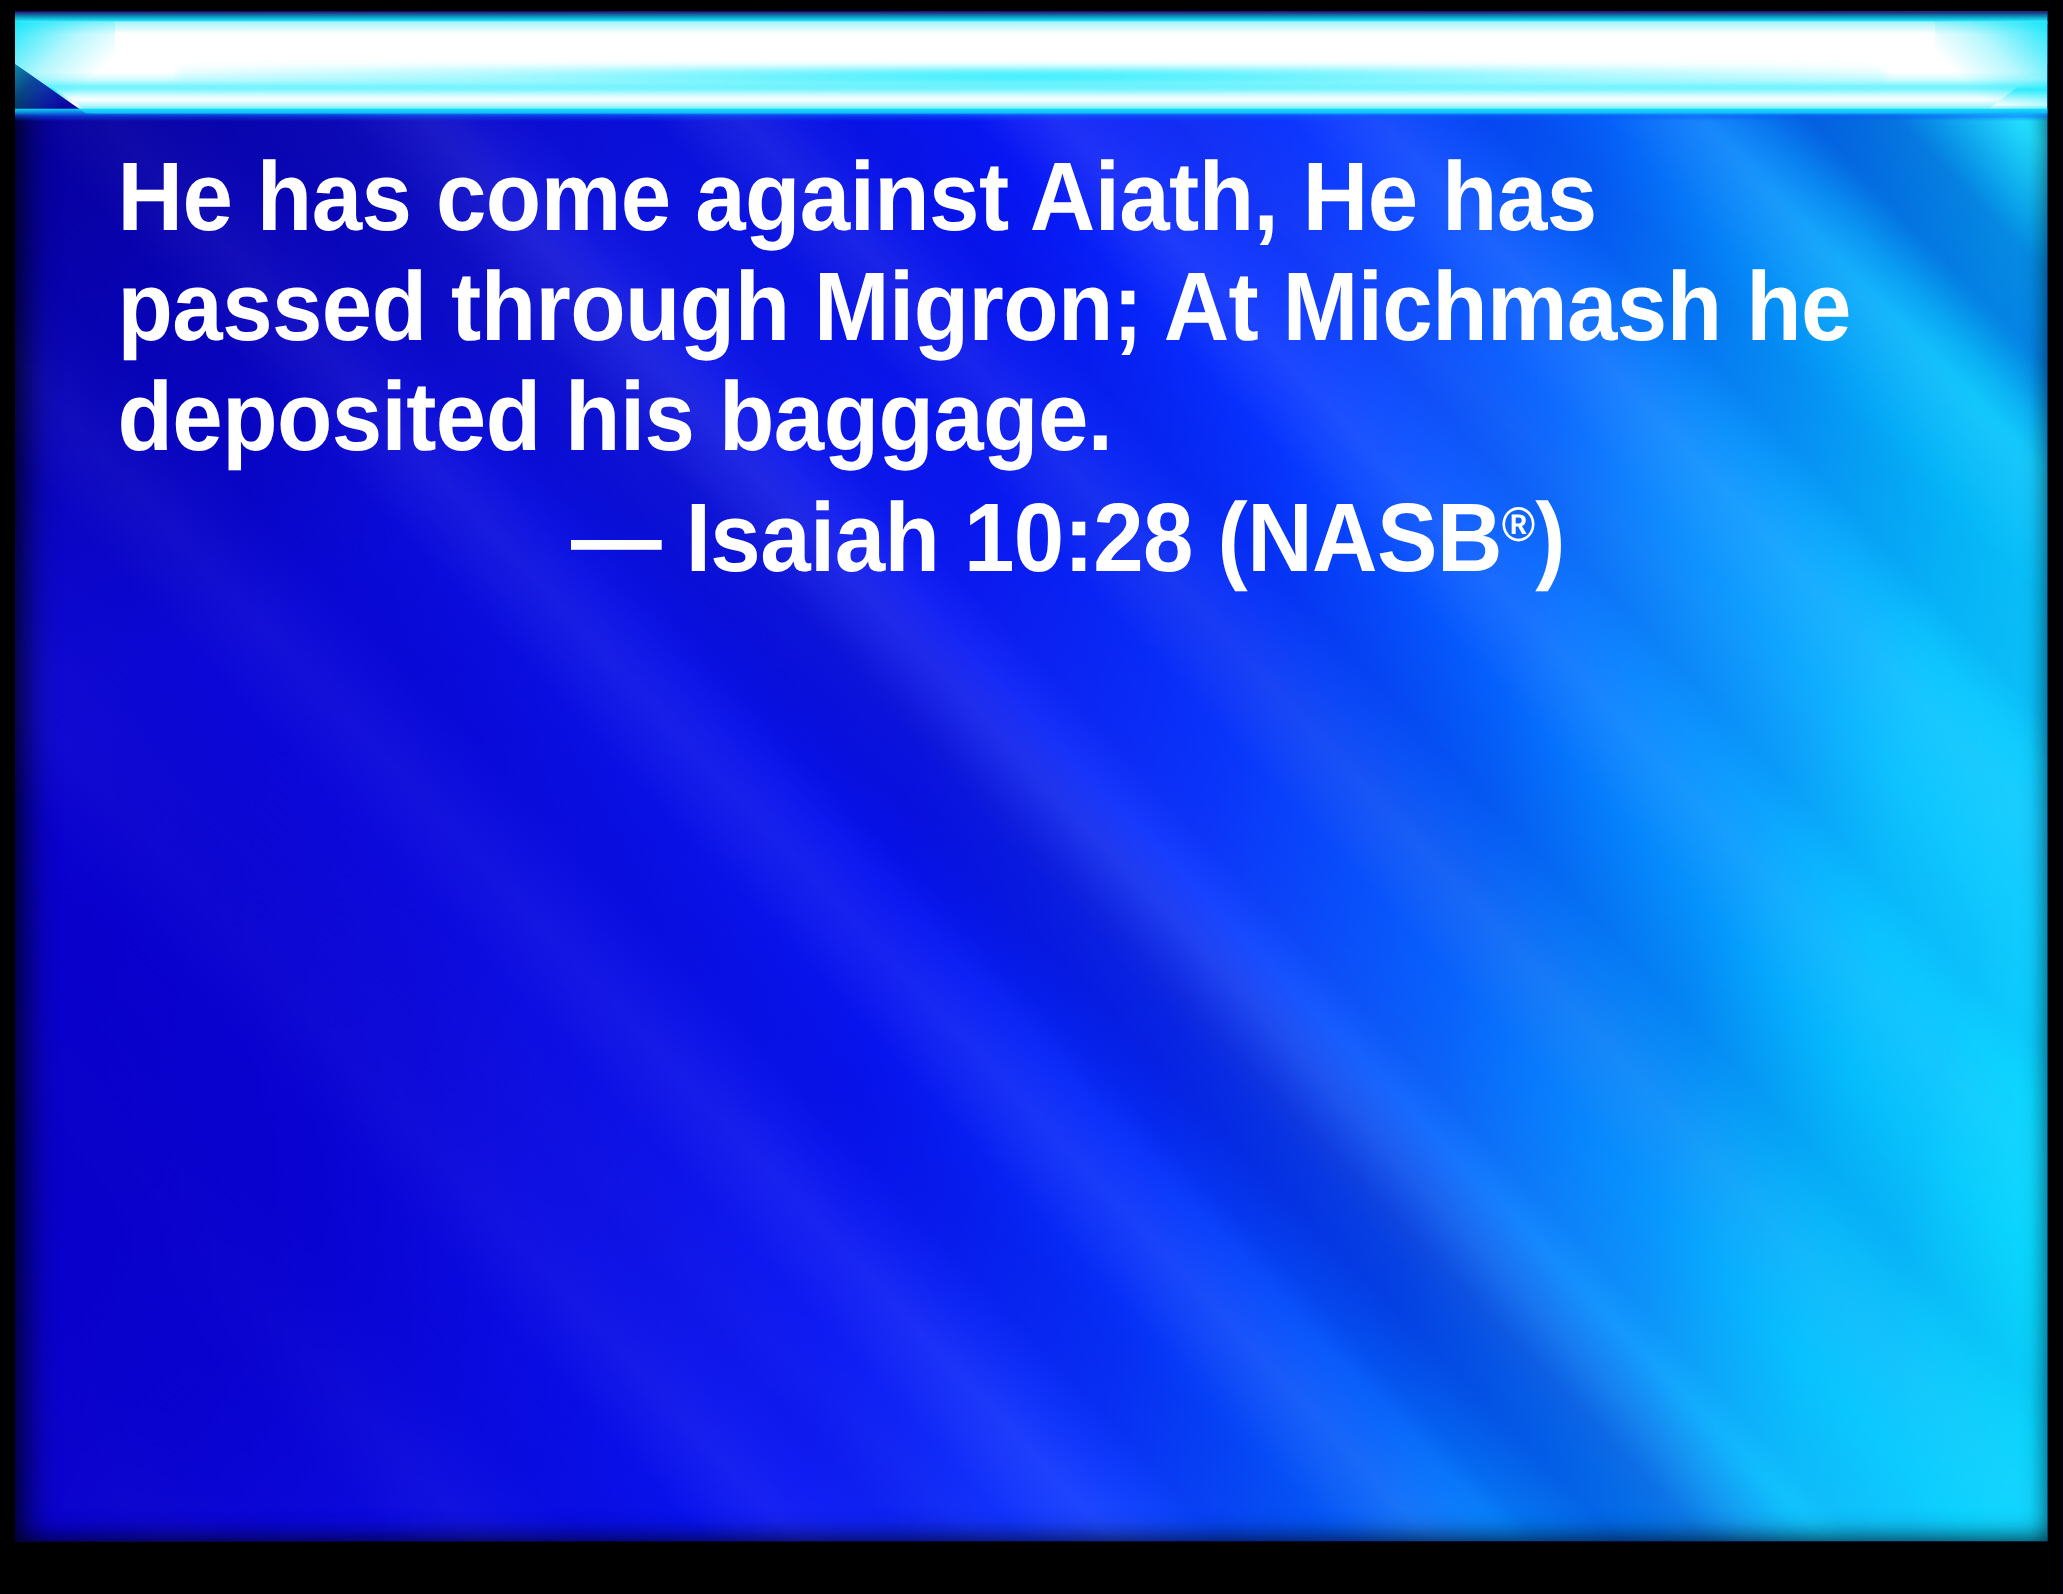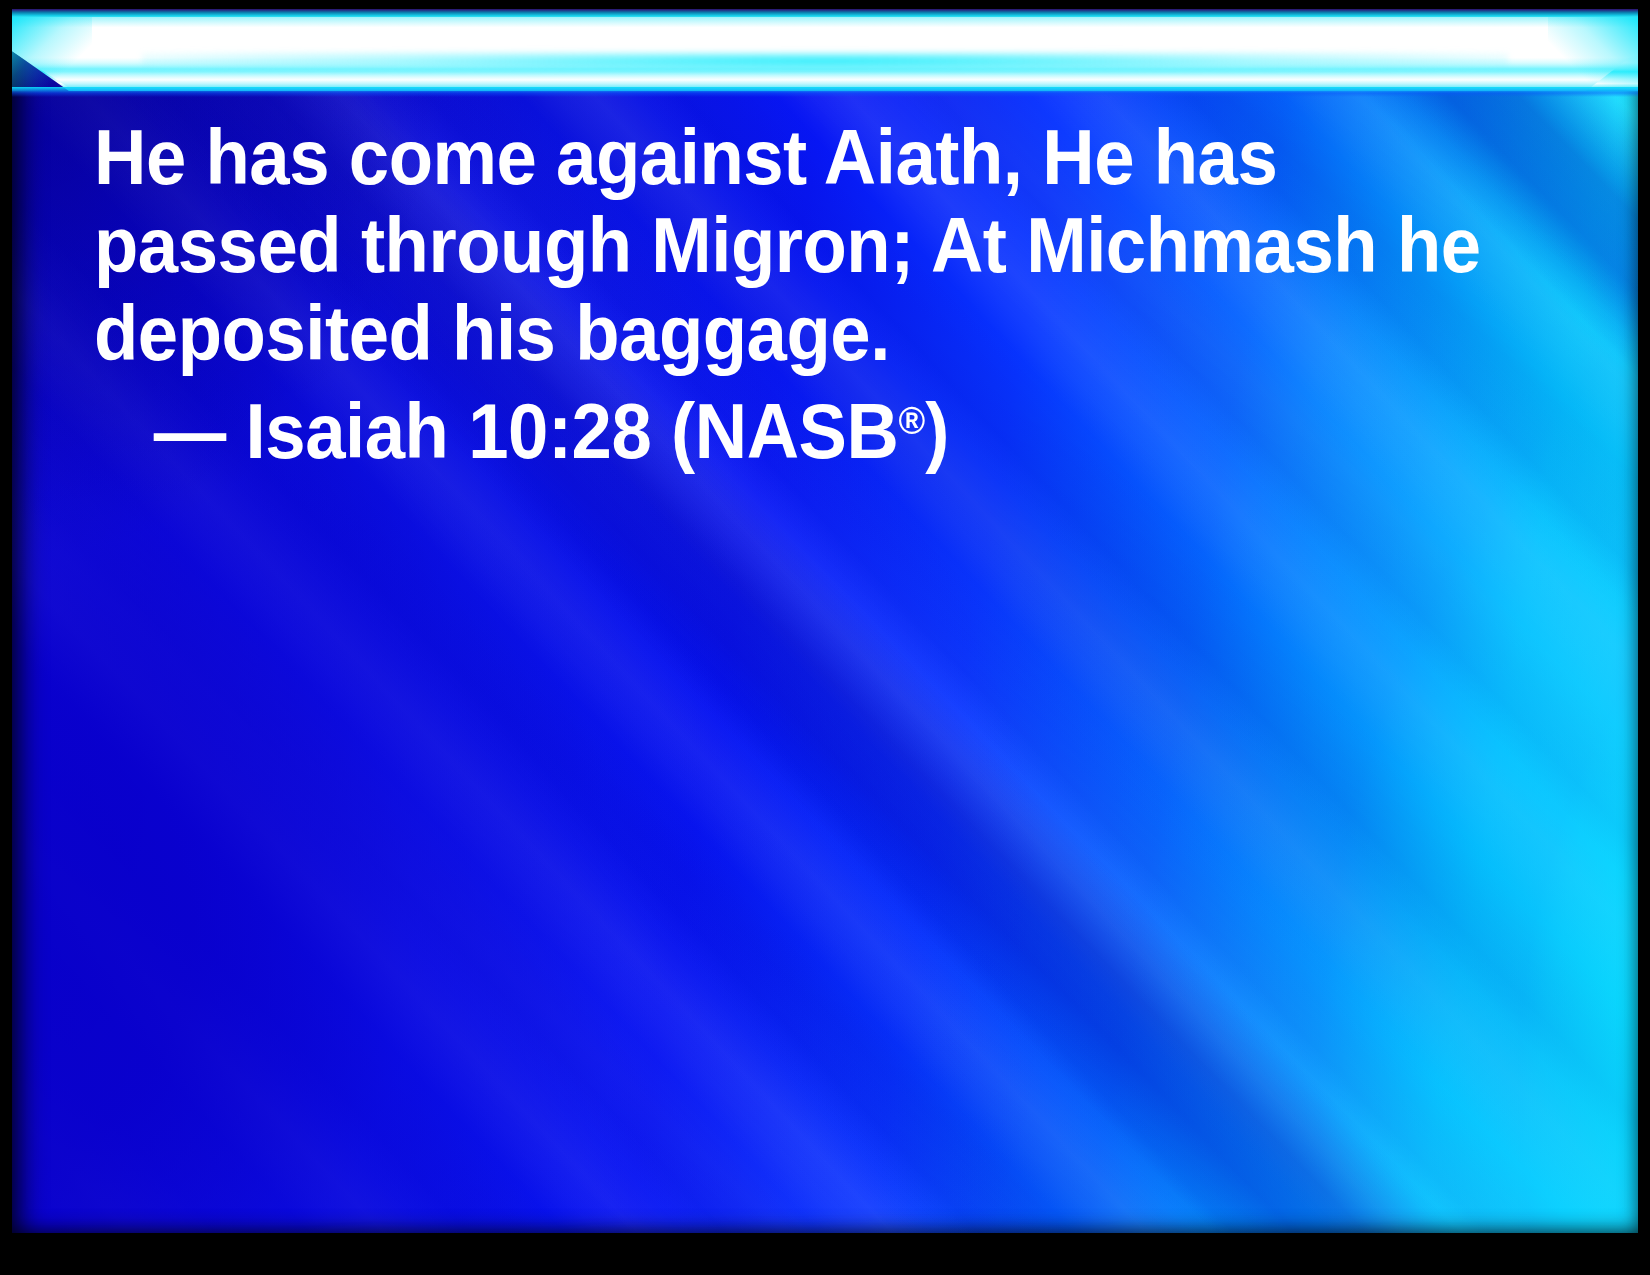--- a/index.html
+++ b/index.html
@@ -249,21 +249,21 @@
     letter-spacing: -0.5px;
     white-space: nowrap;
     transform: scaleX(0.93);
     transform-origin: left center;
   }
   #verse-ref {
     position: absolute;
     left: 82px;
     top: 368px;
     width: 1460px;
-    text-align: left;
+    text-align: center;
     z-index: 5;
   }
   .ref-text {
     color: #ffffff;
     font-family: "Liberation Sans Narrow", "Liberation Sans", "DejaVu Sans Condensed", "DejaVu Sans", sans-serif;
     font-weight: bold;
     font-size: 78px;
     line-height: 88px;
     letter-spacing: -0.5px;
     white-space: nowrap;

